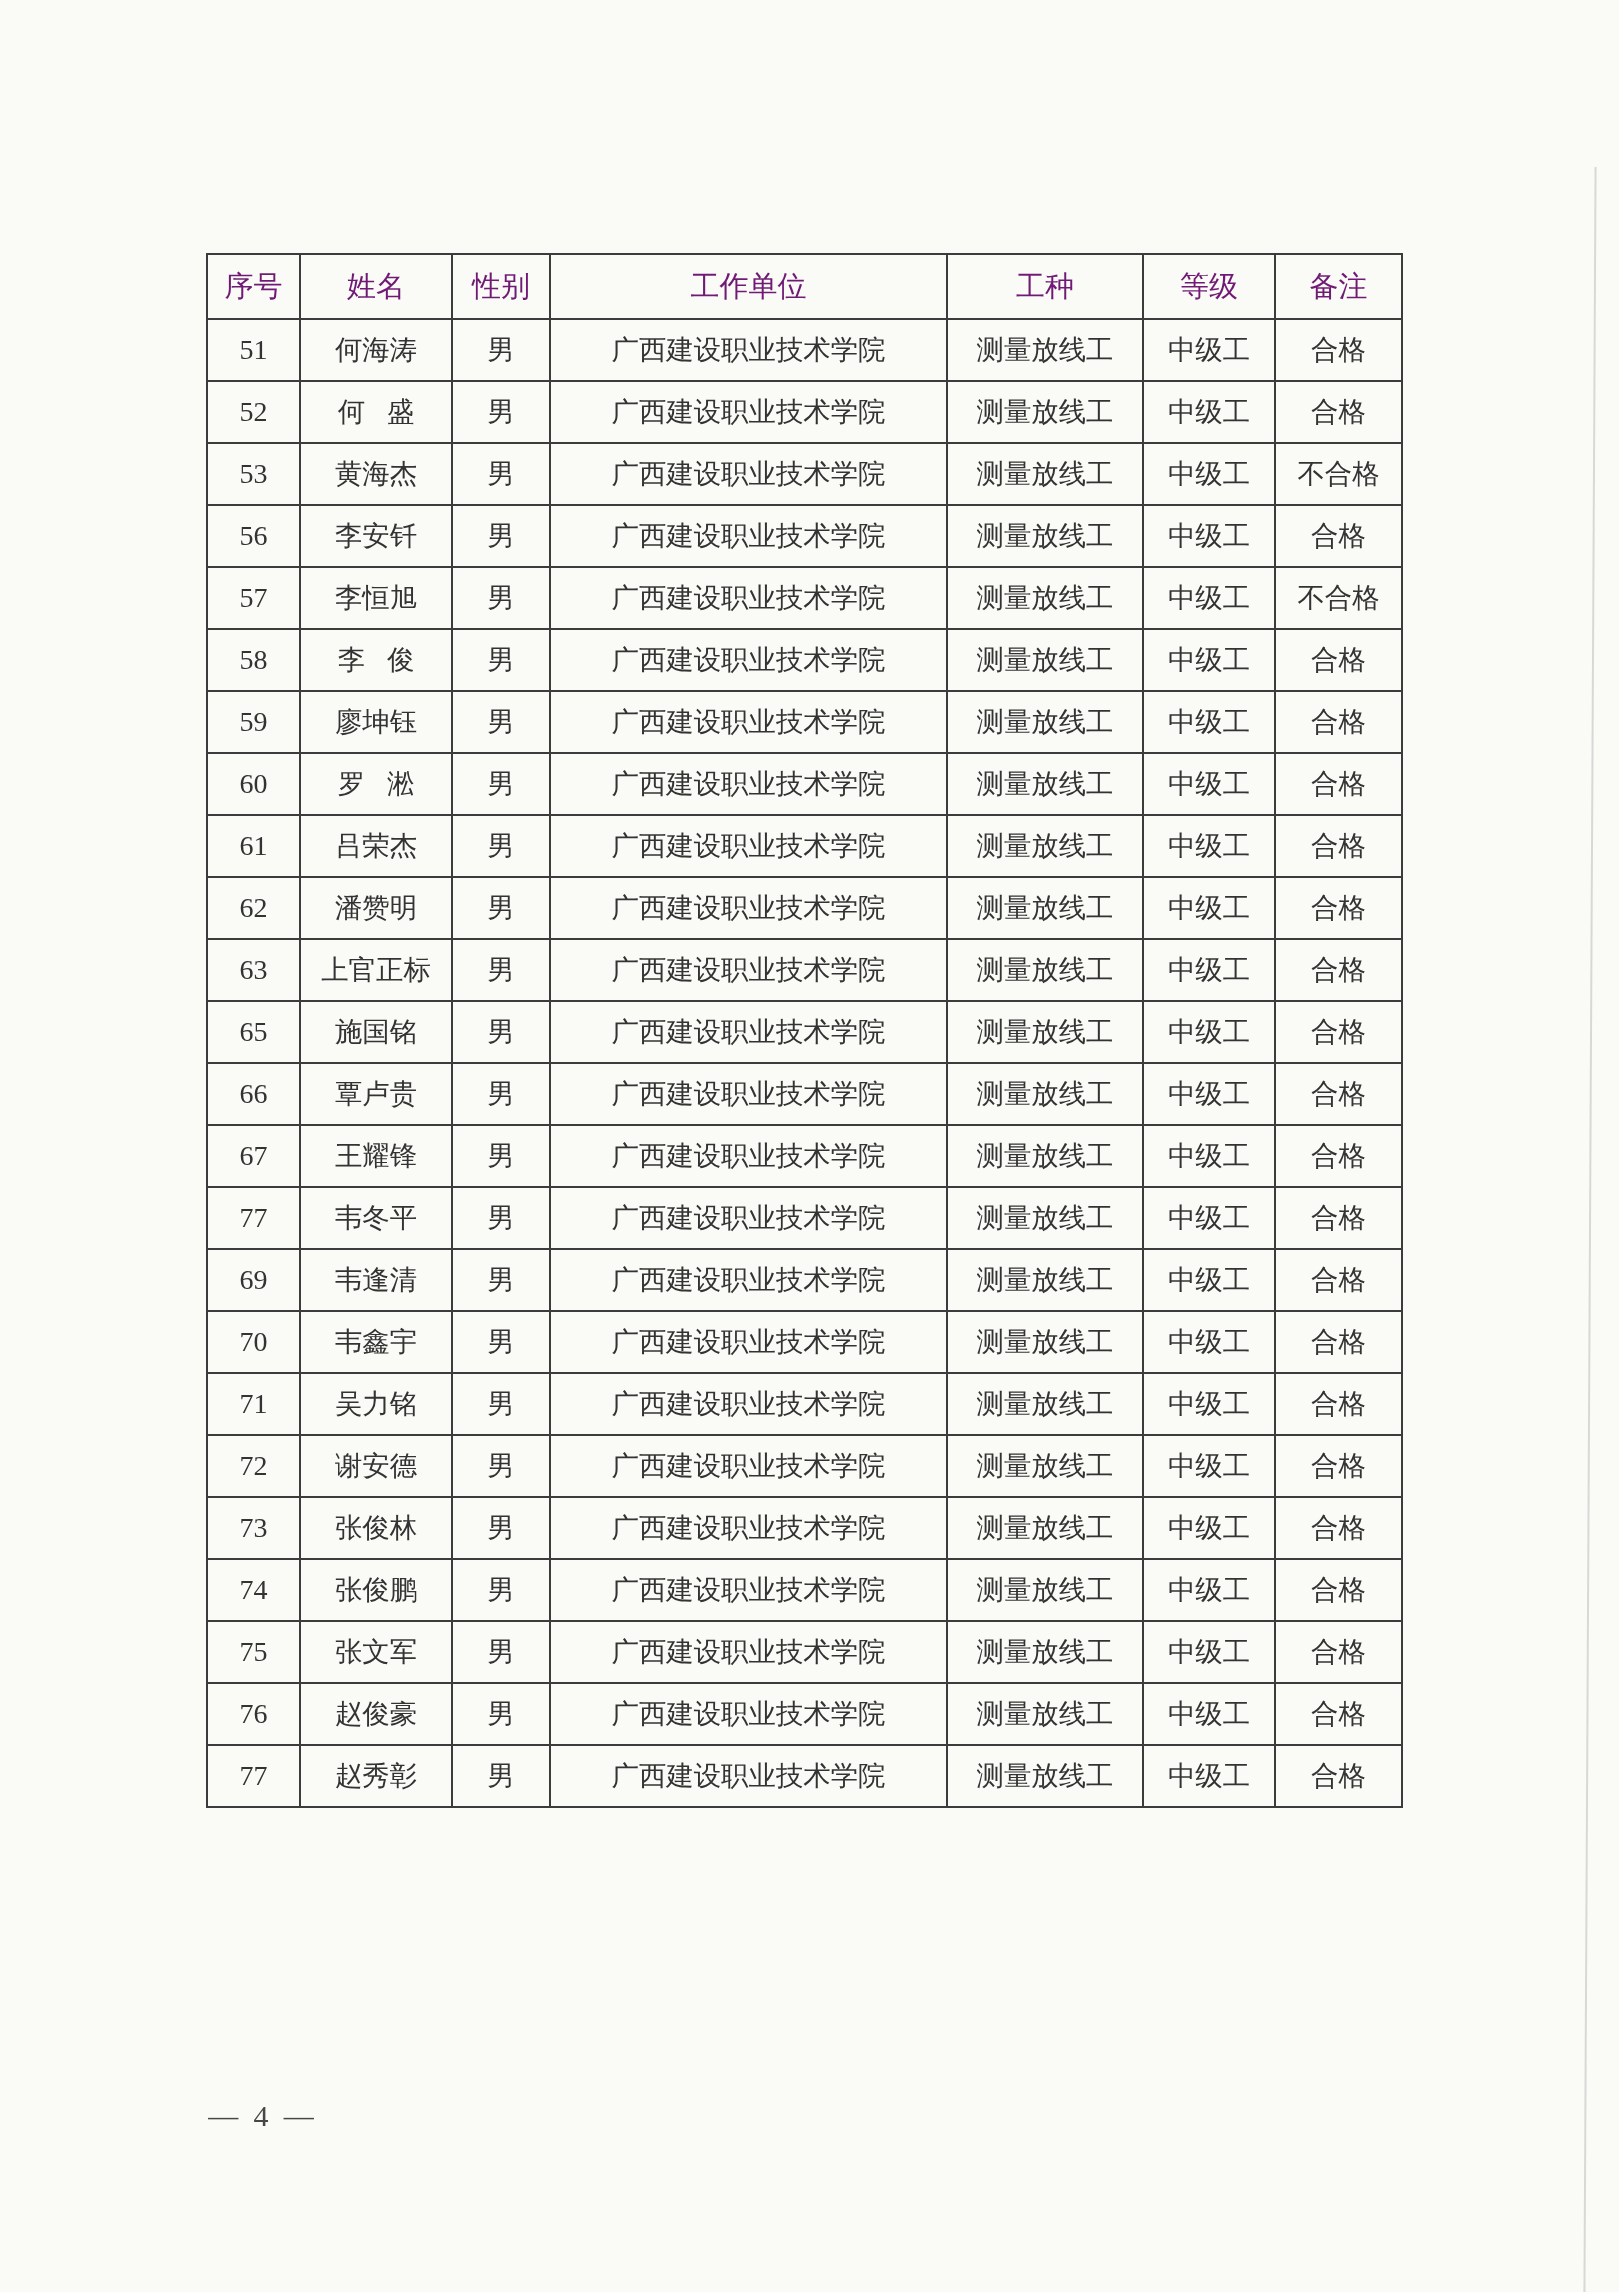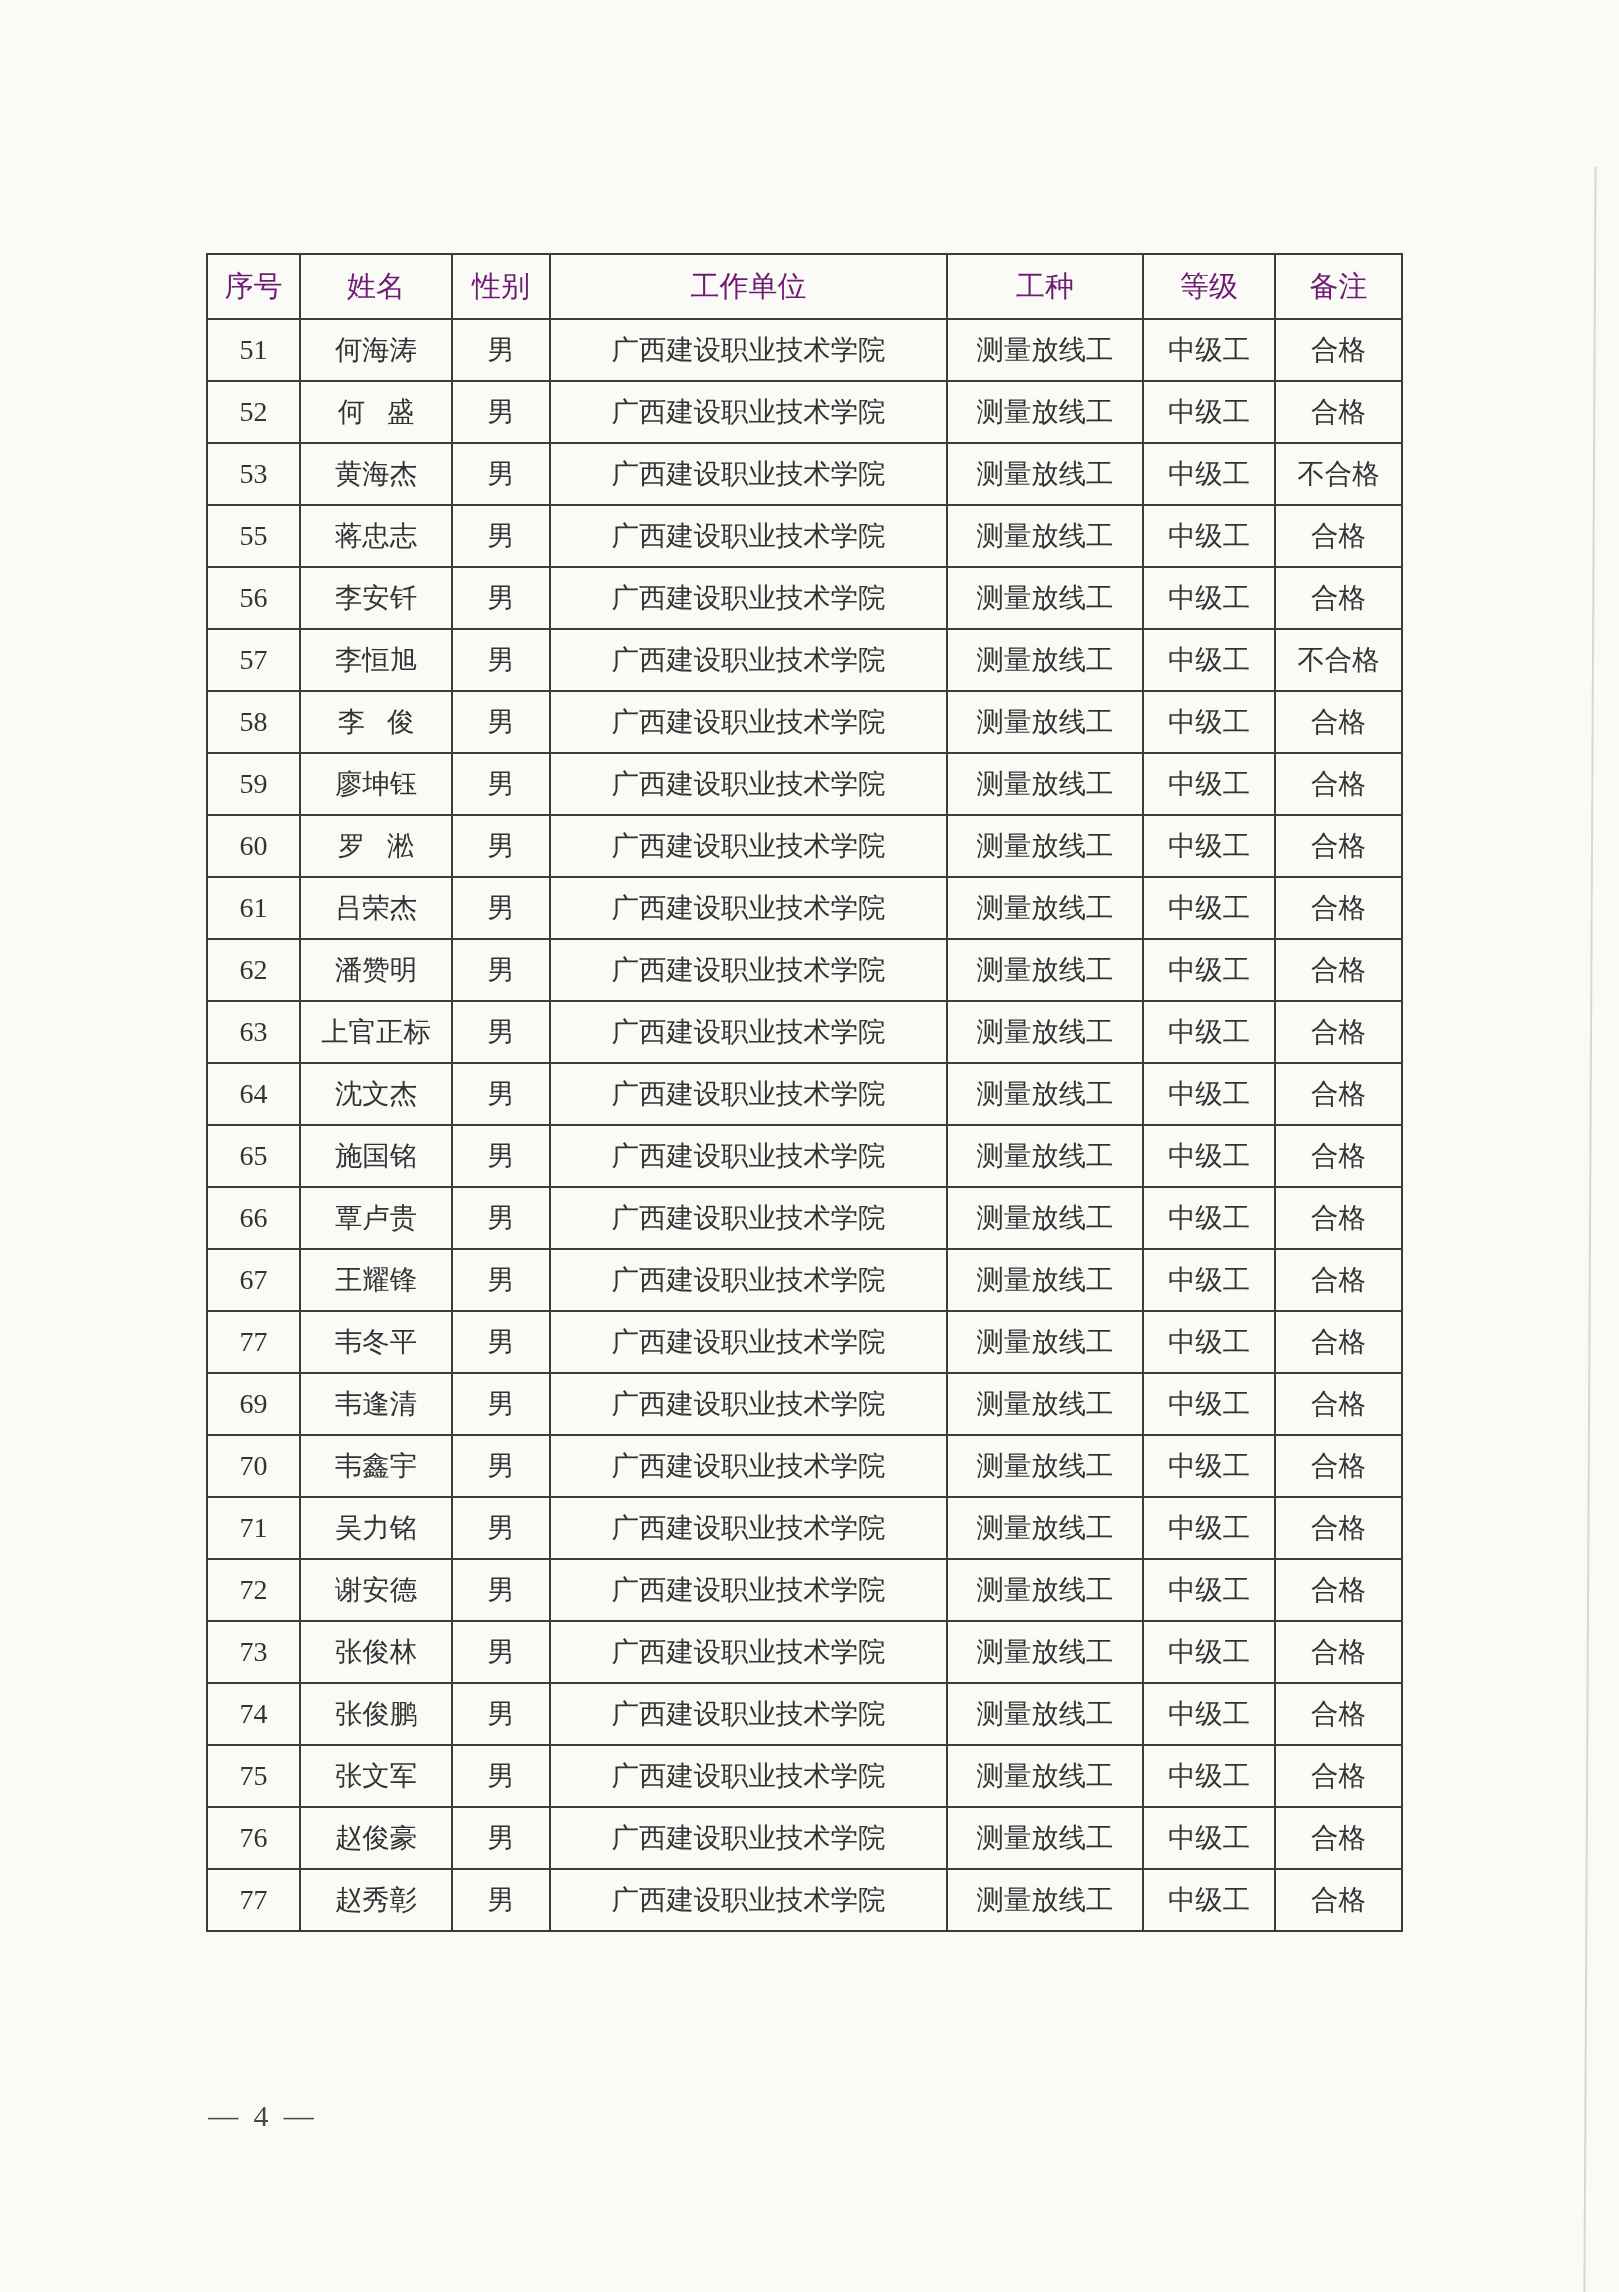--- a/index.html
+++ b/index.html
@@ -85,29 +85,20 @@
         <tr>
     <td class="c-index">53</td>
     <td class="c-name">黄海杰</td>
     <td class="c-gender">男</td>
     <td class="c-work-unit">广西建设职业技术学院</td>
     <td class="c-trade">测量放线工</td>
     <td class="c-level">中级工</td>
     <td class="c-remark">不合格</td>
   </tr>
         <tr>
-    <td class="c-index">55</td>
-    <td class="c-name">蒋忠志</td>
-    <td class="c-gender">男</td>
-    <td class="c-work-unit">广西建设职业技术学院</td>
-    <td class="c-trade">测量放线工</td>
-    <td class="c-level">中级工</td>
-    <td class="c-remark">合格</td>
-  </tr>
-        <tr>
     <td class="c-index">56</td>
     <td class="c-name">李安钎</td>
     <td class="c-gender">男</td>
     <td class="c-work-unit">广西建设职业技术学院</td>
     <td class="c-trade">测量放线工</td>
     <td class="c-level">中级工</td>
     <td class="c-remark">合格</td>
   </tr>
         <tr>
     <td class="c-index">57</td>
@@ -166,29 +157,20 @@
         <tr>
     <td class="c-index">63</td>
     <td class="c-name">上官正标</td>
     <td class="c-gender">男</td>
     <td class="c-work-unit">广西建设职业技术学院</td>
     <td class="c-trade">测量放线工</td>
     <td class="c-level">中级工</td>
     <td class="c-remark">合格</td>
   </tr>
         <tr>
-    <td class="c-index">64</td>
-    <td class="c-name">沈文杰</td>
-    <td class="c-gender">男</td>
-    <td class="c-work-unit">广西建设职业技术学院</td>
-    <td class="c-trade">测量放线工</td>
-    <td class="c-level">中级工</td>
-    <td class="c-remark">合格</td>
-  </tr>
-        <tr>
     <td class="c-index">65</td>
     <td class="c-name">施国铭</td>
     <td class="c-gender">男</td>
     <td class="c-work-unit">广西建设职业技术学院</td>
     <td class="c-trade">测量放线工</td>
     <td class="c-level">中级工</td>
     <td class="c-remark">合格</td>
   </tr>
         <tr>
     <td class="c-index">66</td>

